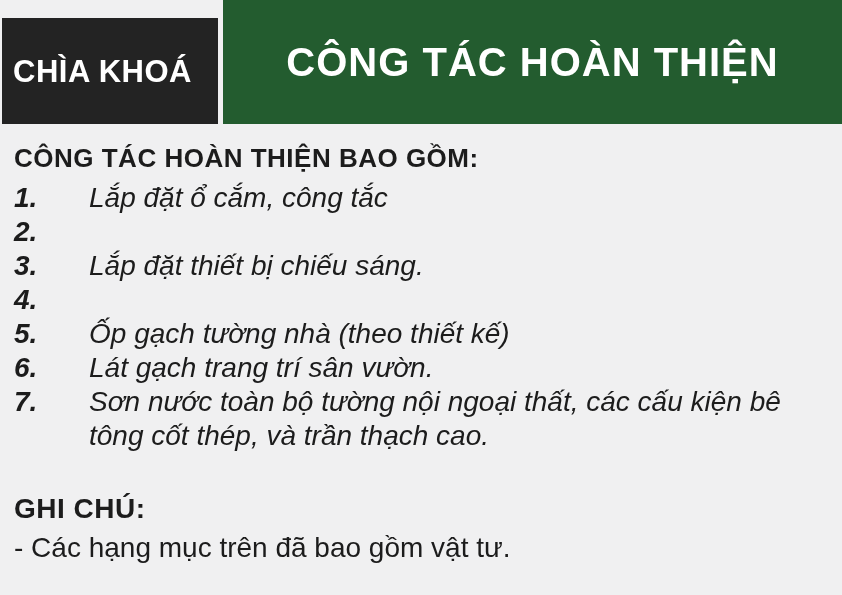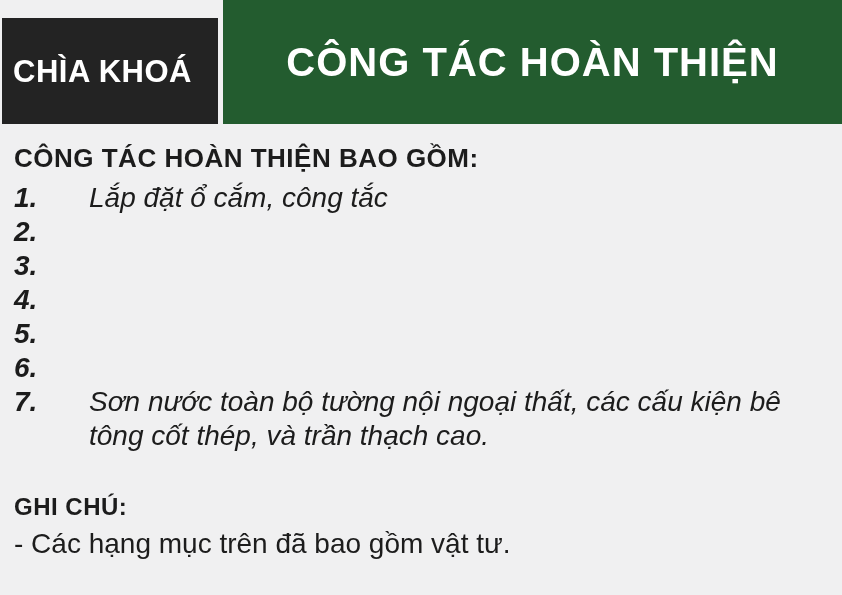--- a/index.html
+++ b/index.html
@@ -75,21 +75,21 @@
     font-weight: bold;
     width: 30px;
     flex-shrink: 0;
   }
   .list-item .txt {
     max-width: 790px;
     margin-left: 45px;
   }
   .note-heading {
     margin-top: 40px;
-    font-size: 24px;
+    font-size: 28px;
     font-weight: bold;
     letter-spacing: 0.5px;
   }
   .note-line {
     margin-top: 6px;
     font-size: 28px;
     line-height: 34px;
   }
 </style>
 </head>
@@ -112,29 +112,32 @@
     <div class="list">
       <div class="list-item">
         <span class="num">1.</span>
         <span class="txt">Lắp đặt ổ cắm, công tắc</span>
       </div>
       <div class="list-item">
         <span class="num">2.</span>
       </div>
       <div class="list-item">
         <span class="num">3.</span>
+        <span class="txt">Lắp đặt thiết bị chiếu sáng.</span>
       </div>
       <div class="list-item">
         <span class="num">4.</span>
       </div>
       <div class="list-item">
         <span class="num">5.</span>
+        <span class="txt">Ốp gạch tường nhà (theo thiết kế)</span>
       </div>
       <div class="list-item">
         <span class="num">6.</span>
+        <span class="txt">Lát gạch trang trí sân vườn.</span>
       </div>
       <div class="list-item">
         <span class="num">7.</span>
         <span class="txt">Sơn nước toàn bộ tường nội ngoại thất, các cấu kiện bê tông cốt thép, và trần thạch cao.</span>
       </div>
     </div>
 
     <div class="note-heading">GHI CHÚ:</div>
     <div class="note-line">- Các hạng mục trên đã bao gồm vật tư.</div>
   </div>

